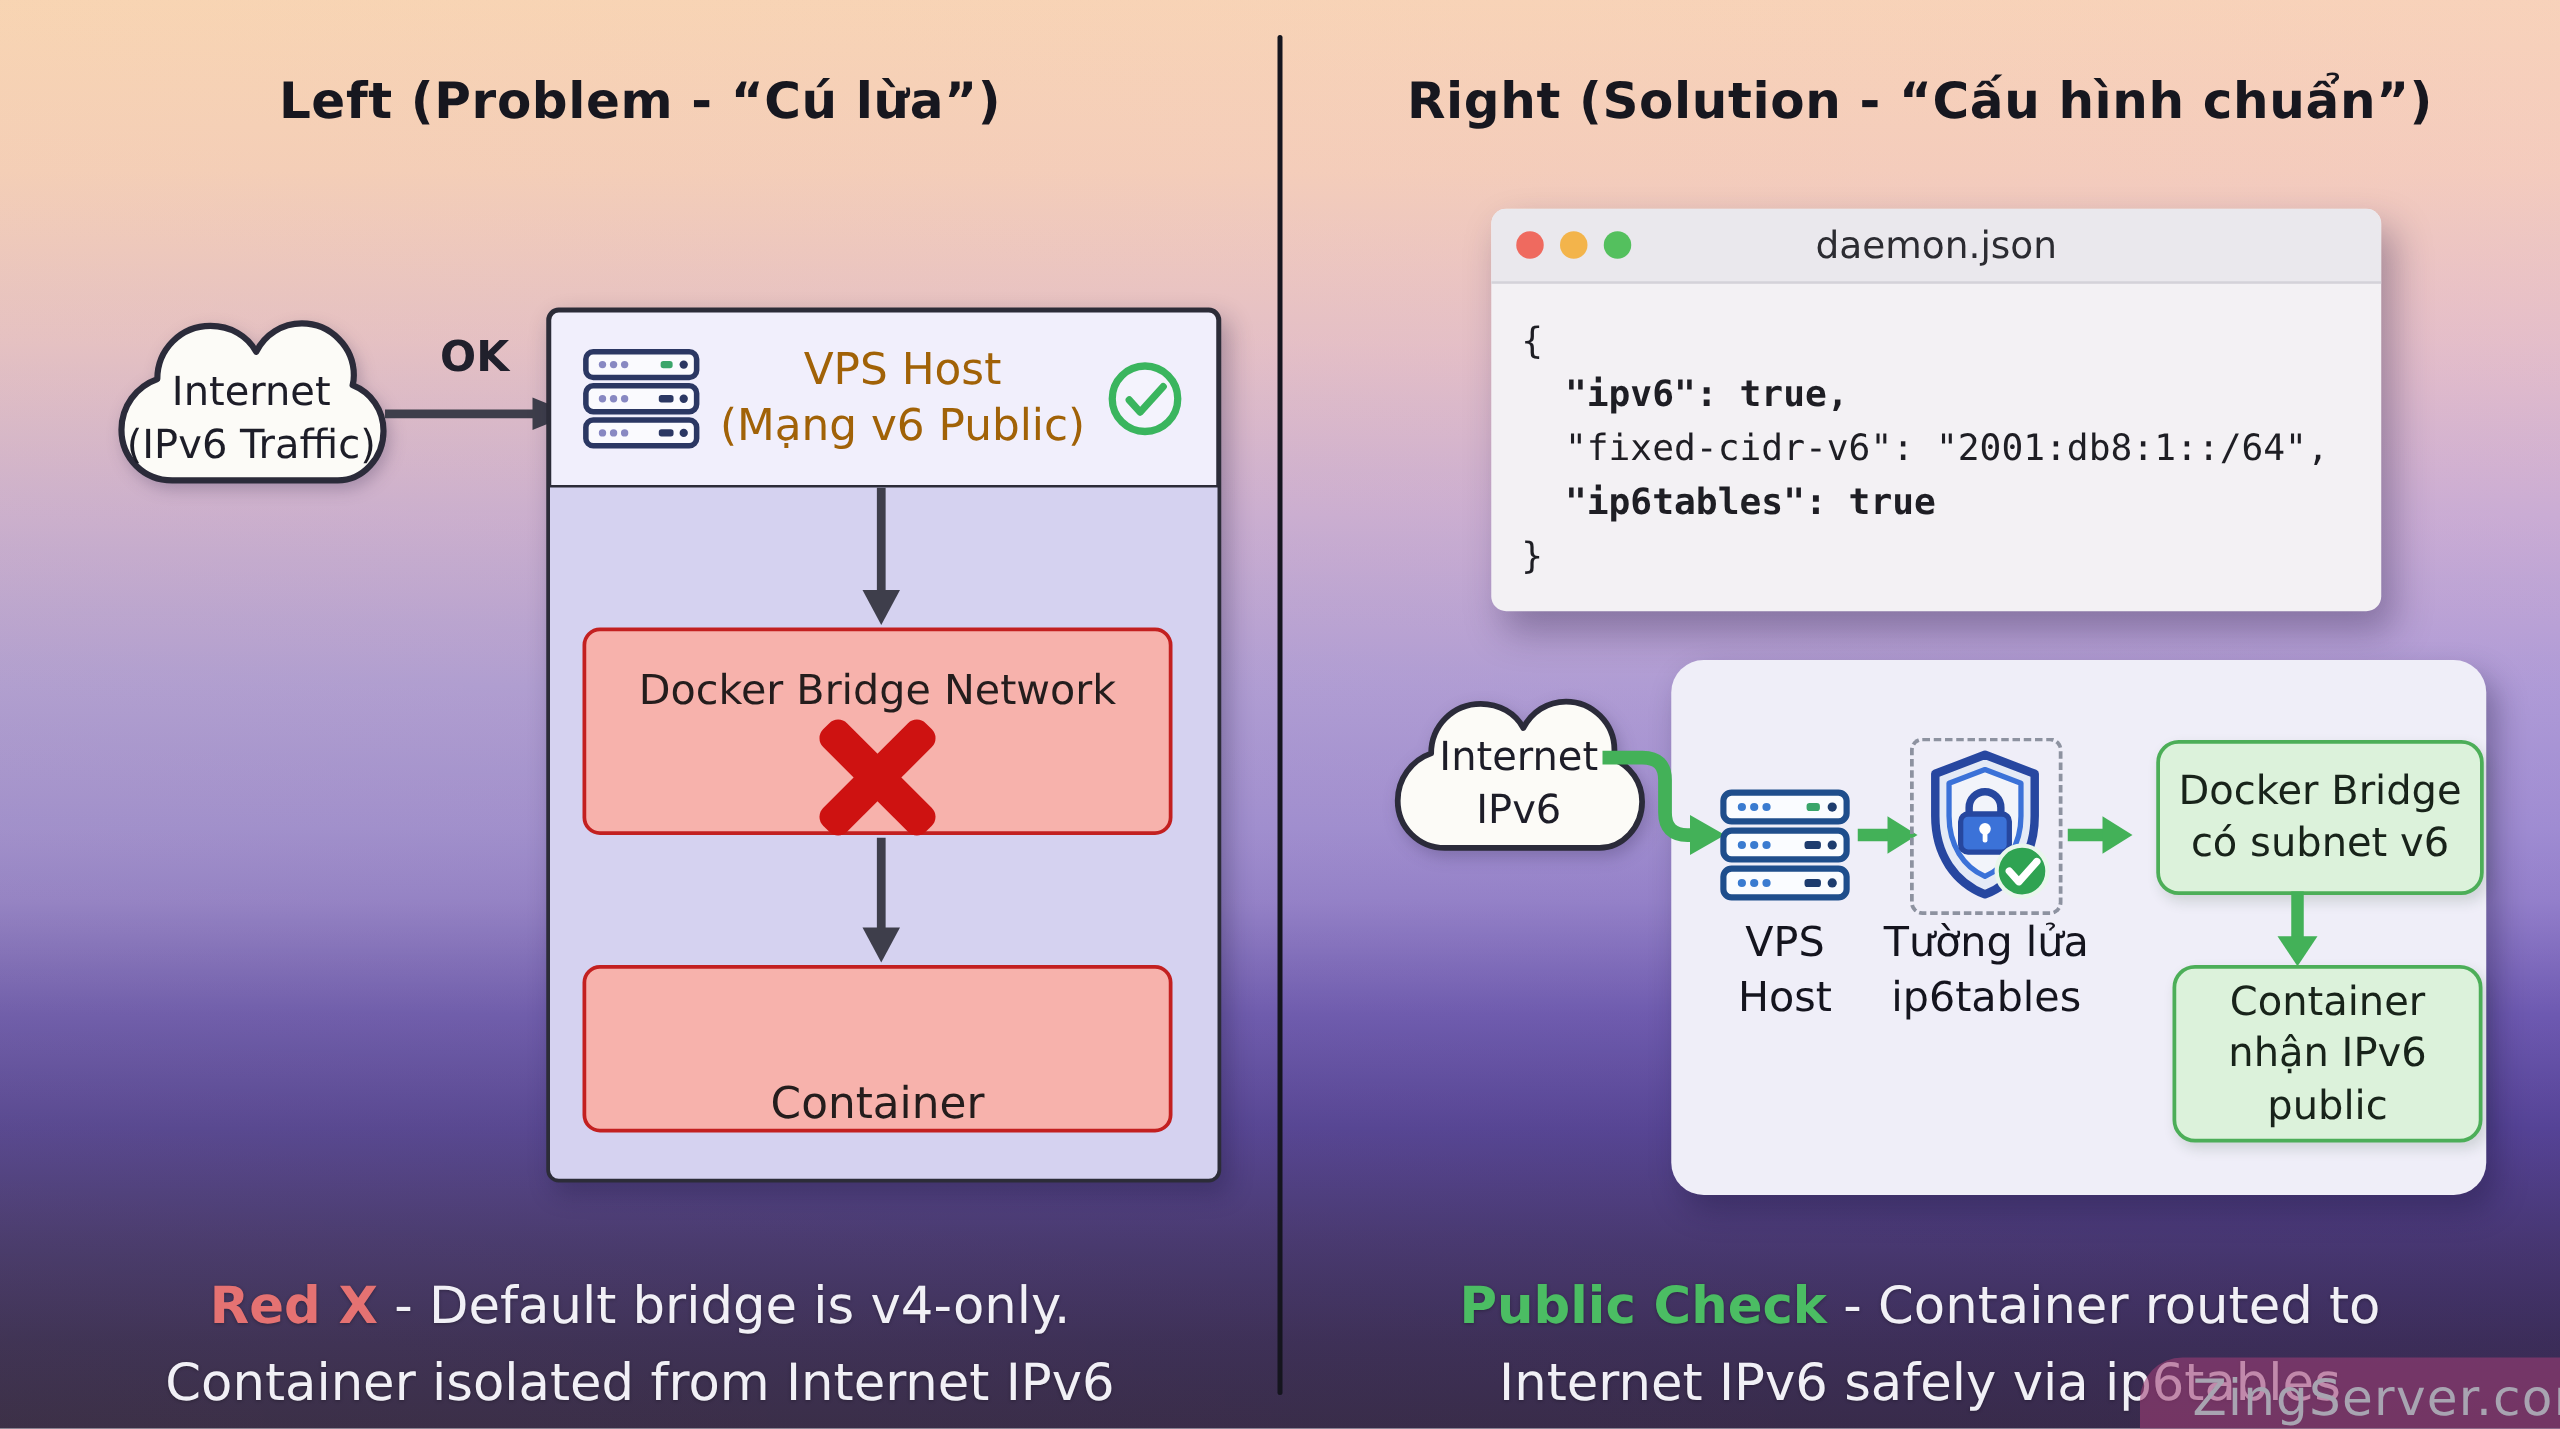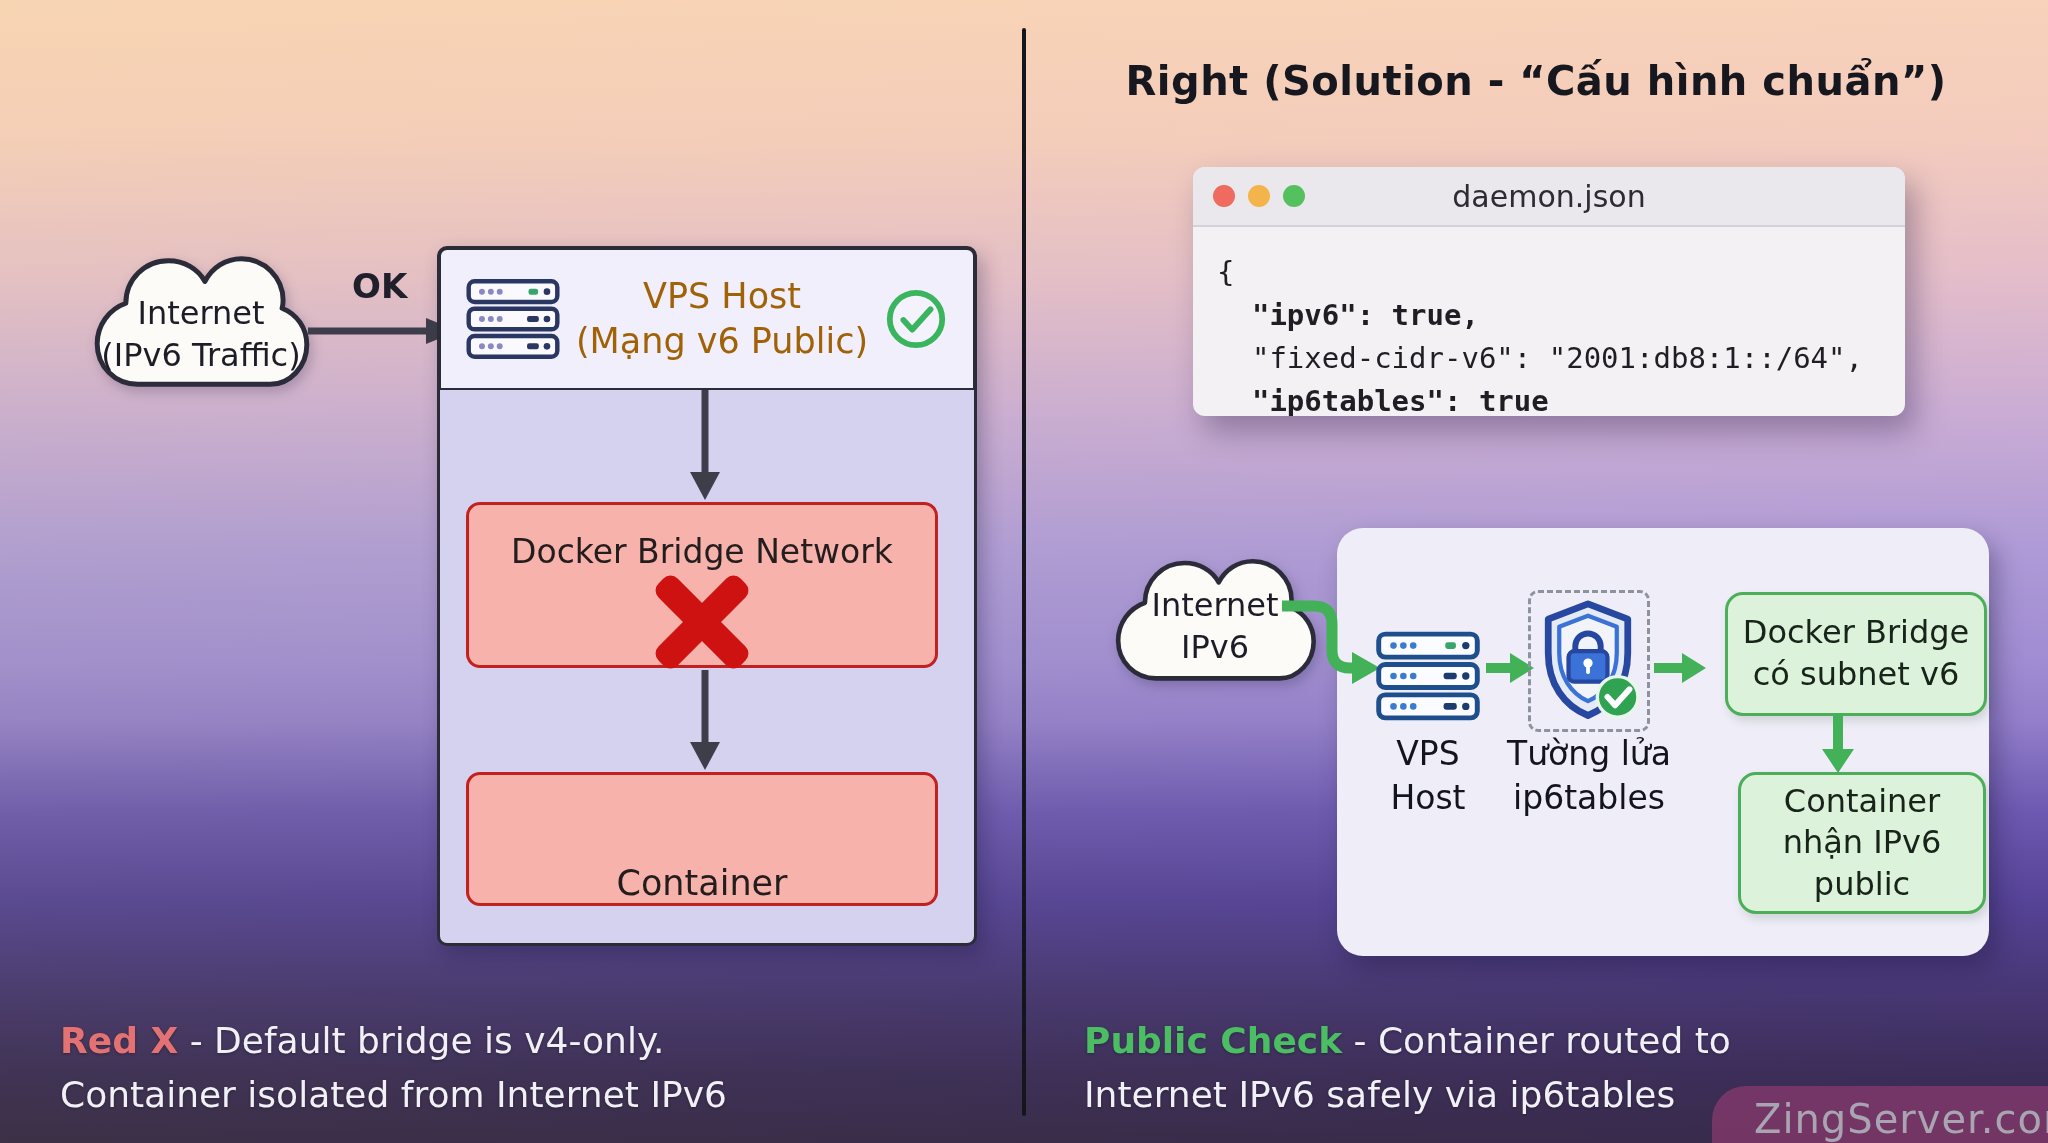--- a/index.html
+++ b/index.html
@@ -43,21 +43,21 @@
     color:#241d1d; }
   .pink-box .lbl { font-size:33px; font-weight:500; }
 
   .red-x { position:relative; width:96px; height:86px; margin-top:8px; }
   .red-x .bar { position:absolute; left:50%; top:50%; width:116px; height:27px;
     background:#ce1211; border-radius:10px; }
   .red-x .bar.a { transform:translate(-50%,-50%) rotate(45deg); }
   .red-x .bar.b { transform:translate(-50%,-50%) rotate(-45deg); }
 
   
-  .code-window { position:absolute; left:1193px; top:167px; width:712px; height:249px;
+  .code-window { position:absolute; left:1193px; top:167px; width:712px; height:322px;
     border-radius:12px; background:#f3f1f4; box-shadow:10px 16px 30px rgba(35,25,70,0.35);
     overflow:hidden; }
   .titlebar { height:60px; background:#eae8ed; border-bottom:2px solid #d4d2d9;
     display:flex; align-items:center; padding:0 20px; position:relative; }
   .dot { width:22px; height:22px; border-radius:50%; margin-right:13px; }
   .win-title { position:absolute; left:0; right:0; text-align:center;
     font-size:30px; font-weight:500; color:#2c2c32; }
   .code-area { padding:24px 0 0 24px; font-family:"DejaVu Sans Mono","Liberation Mono",monospace;
     font-size:29px; line-height:1.48; color:#1e1e24; white-space:pre; }
   .code-line.bold { font-weight:700; }
@@ -69,39 +69,40 @@
     color:#14141e; line-height:1.32; }
   .dashed-box { position:absolute; left:1528px; top:590px; width:122px; height:142px;
     border:3px dashed #8d92a0; border-radius:10px; }
 
   .green-box { position:absolute; background:#dcf2db; border:3px solid #4cae58;
     border-radius:18px; display:flex; flex-direction:column; align-items:center;
     justify-content:center; color:#18231a; font-size:32px; font-weight:500;
     line-height:1.3; box-shadow:3px 5px 10px rgba(30,60,35,0.15);margin-left:16px; }
 
   
-  .caption { position:absolute; top:1014px; width:904px; 
-    font-size:36px; font-weight:500; color:#f1f0f6; line-height:1.5;
+  .caption { position:absolute; top:1014px; width:904px; text-align:center;
+    font-size:41px; font-weight:500; color:#f1f0f6; line-height:1.5;
     text-shadow:0 1px 3px rgba(0,0,0,0.3); }
   .caption .hl { font-weight:700; }
   .caption.left .hl { color:#e57272; }
   .caption.right .hl { color:#4bbd63; }
 
   .watermark { position:absolute; left:1712px; top:1086px; width:360px; height:80px;
     background:rgba(158,62,118,0.58); border-radius:34px 0 0 0; z-index:5; }
   .watermark-text { position:absolute; left:42px; top:10px; font-size:40px;
     font-weight:500; color:#a8a4b1; letter-spacing:1px; }
 </style>
 </head>
 <body>
 
 <div id="canvas">
 
   <div class="divider"></div>
 
+  <div class="panel-title" style="left:0;">Left (Problem - “Cú lừa”)</div>
 
   <div class="cloud" style="left:82px; top:236px; width:238px; height:178px;">
     <svg width="238" height="178" viewBox="0 0 240 180">
       <path d="M190 150 H56 C33 150 15 132 15 109 C15 90 27 74 44 68 C44 44 63 25 87 25 C103 25 117 33 124 46 C131 32 145 23 161 23 C184 23 203 42 203 65 C203 68 203 70 202 73 C217 79 227 93 227 110 C227 132 210 150 190 150 Z" fill="#fcfbf7" stroke="#2b2b3a" stroke-width="5" stroke-linejoin="round"></path>
     </svg>
     <div class="cloud-text" style="top:56px;">
       <div>Internet</div>
       <div>(IPv6 Traffic)</div>
     </div>
   </div>

